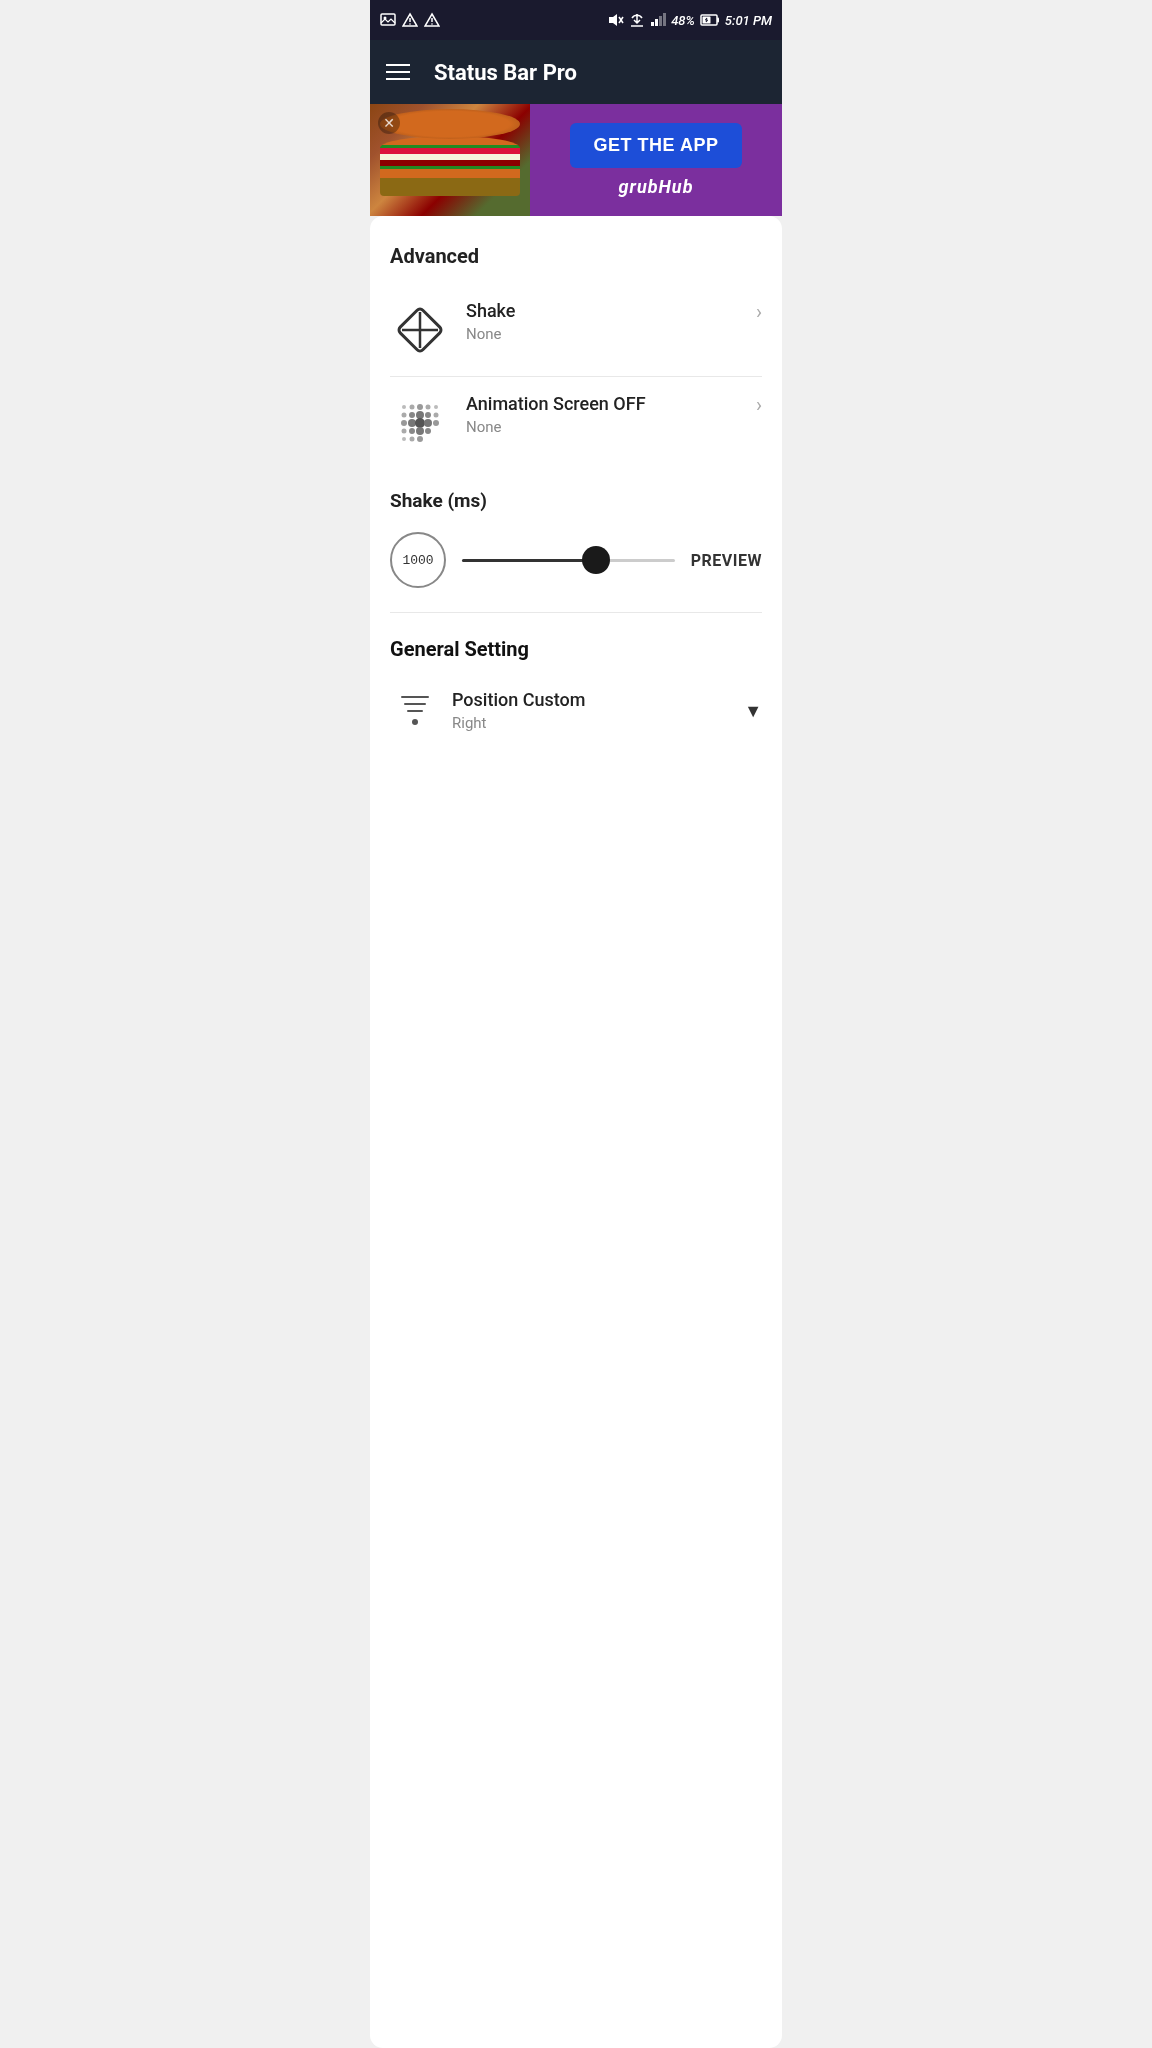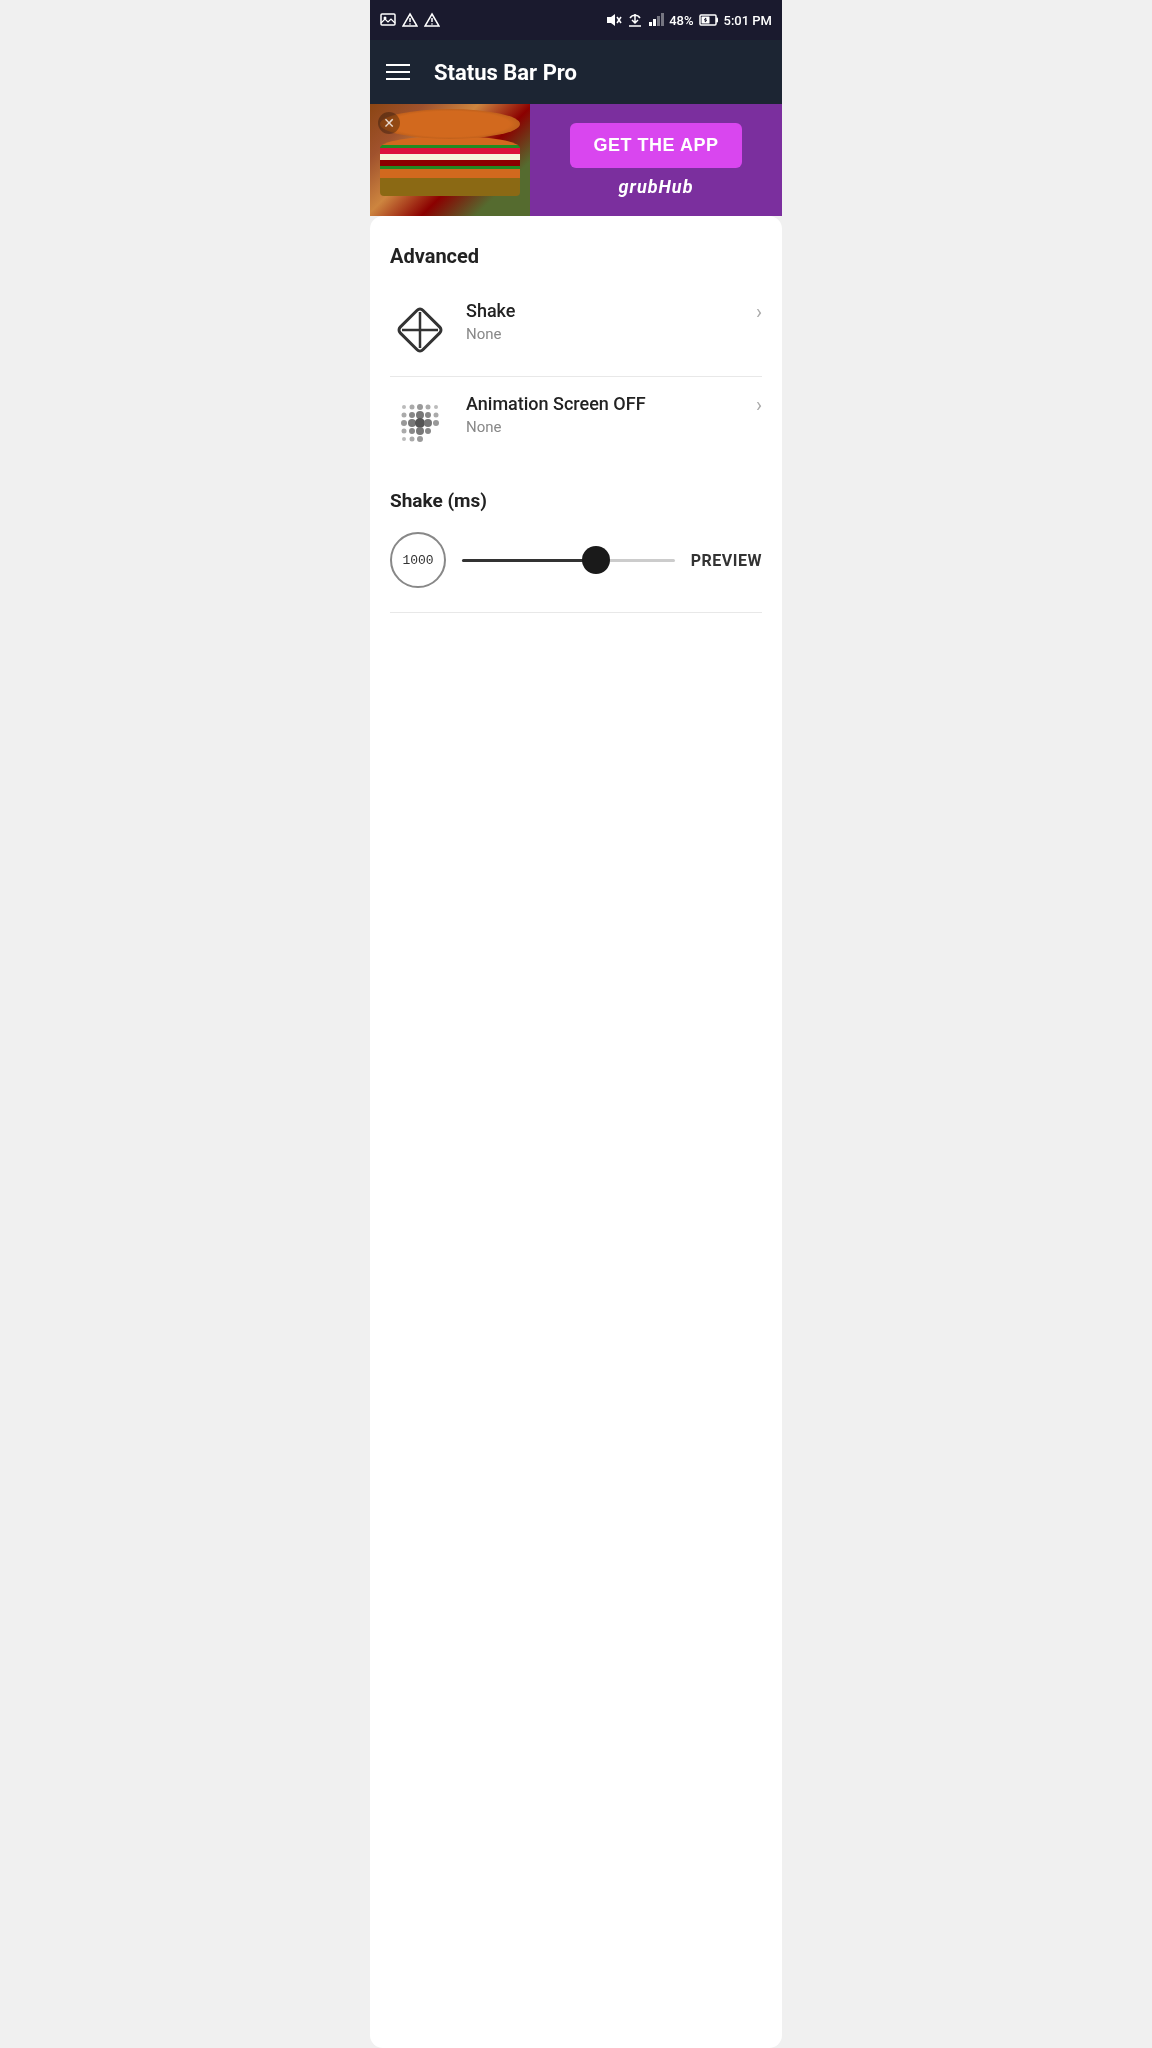--- a/index.html
+++ b/index.html
@@ -28,20 +28,21 @@
       display: flex;
       align-items: center;
       gap: 6px;
     }
     .status-bar-right {
       display: flex;
       align-items: center;
       gap: 5px;
       font-size: 13px;
       font-weight: 500;
+      font-style: italic;
     }
 
     
     .app-bar {
       background: #1c2533;
       color: white;
       height: 64px;
       display: flex;
       align-items: center;
       padding: 0 16px;
@@ -115,21 +116,21 @@
     }
     .ad-content {
       flex: 1;
       display: flex;
       flex-direction: column;
       align-items: center;
       justify-content: center;
       padding: 10px;
     }
     .ad-get-app-btn {
-      background: #d946ef;
+      background: #1d4ed8;
       color: white;
       border: none;
       border-radius: 6px;
       padding: 12px 24px;
       font-size: 18px;
       font-weight: bold;
       cursor: pointer;
       margin-bottom: 8px;
       letter-spacing: 0.5px;
     }
@@ -479,14 +480,35 @@
           <div class="slider-fill"></div>
           <div class="slider-thumb"></div>
         </div>
       </div>
       <div class="preview-btn">PREVIEW</div>
     </div>
   </div>
 
   <div class="divider"></div>
 
+  <div class="general-section">
+    <div class="general-section-title">General Setting</div>
+
+    <div class="position-item">
+      <div class="position-icon">
+
+        <div style="display:flex; flex-direction:column; align-items:center; gap:5px;">
+          <div style="width:28px; height:2px; background:#555; border-radius:1px;"></div>
+          <div style="width:22px; height:2px; background:#555; border-radius:1px;"></div>
+          <div style="width:16px; height:2px; background:#555; border-radius:1px;"></div>
+
+          <div style="width:6px; height:6px; border-radius:50%; background:#555; margin-top:2px;"></div>
+        </div>
+      </div>
+      <div class="position-text">
+        <div class="position-title">Position Custom</div>
+        <div class="position-subtitle">Right</div>
+      </div>
+      <div class="dropdown-arrow">▼</div>
+    </div>
+  </div>
 
 </div>
 
 </body></html>

